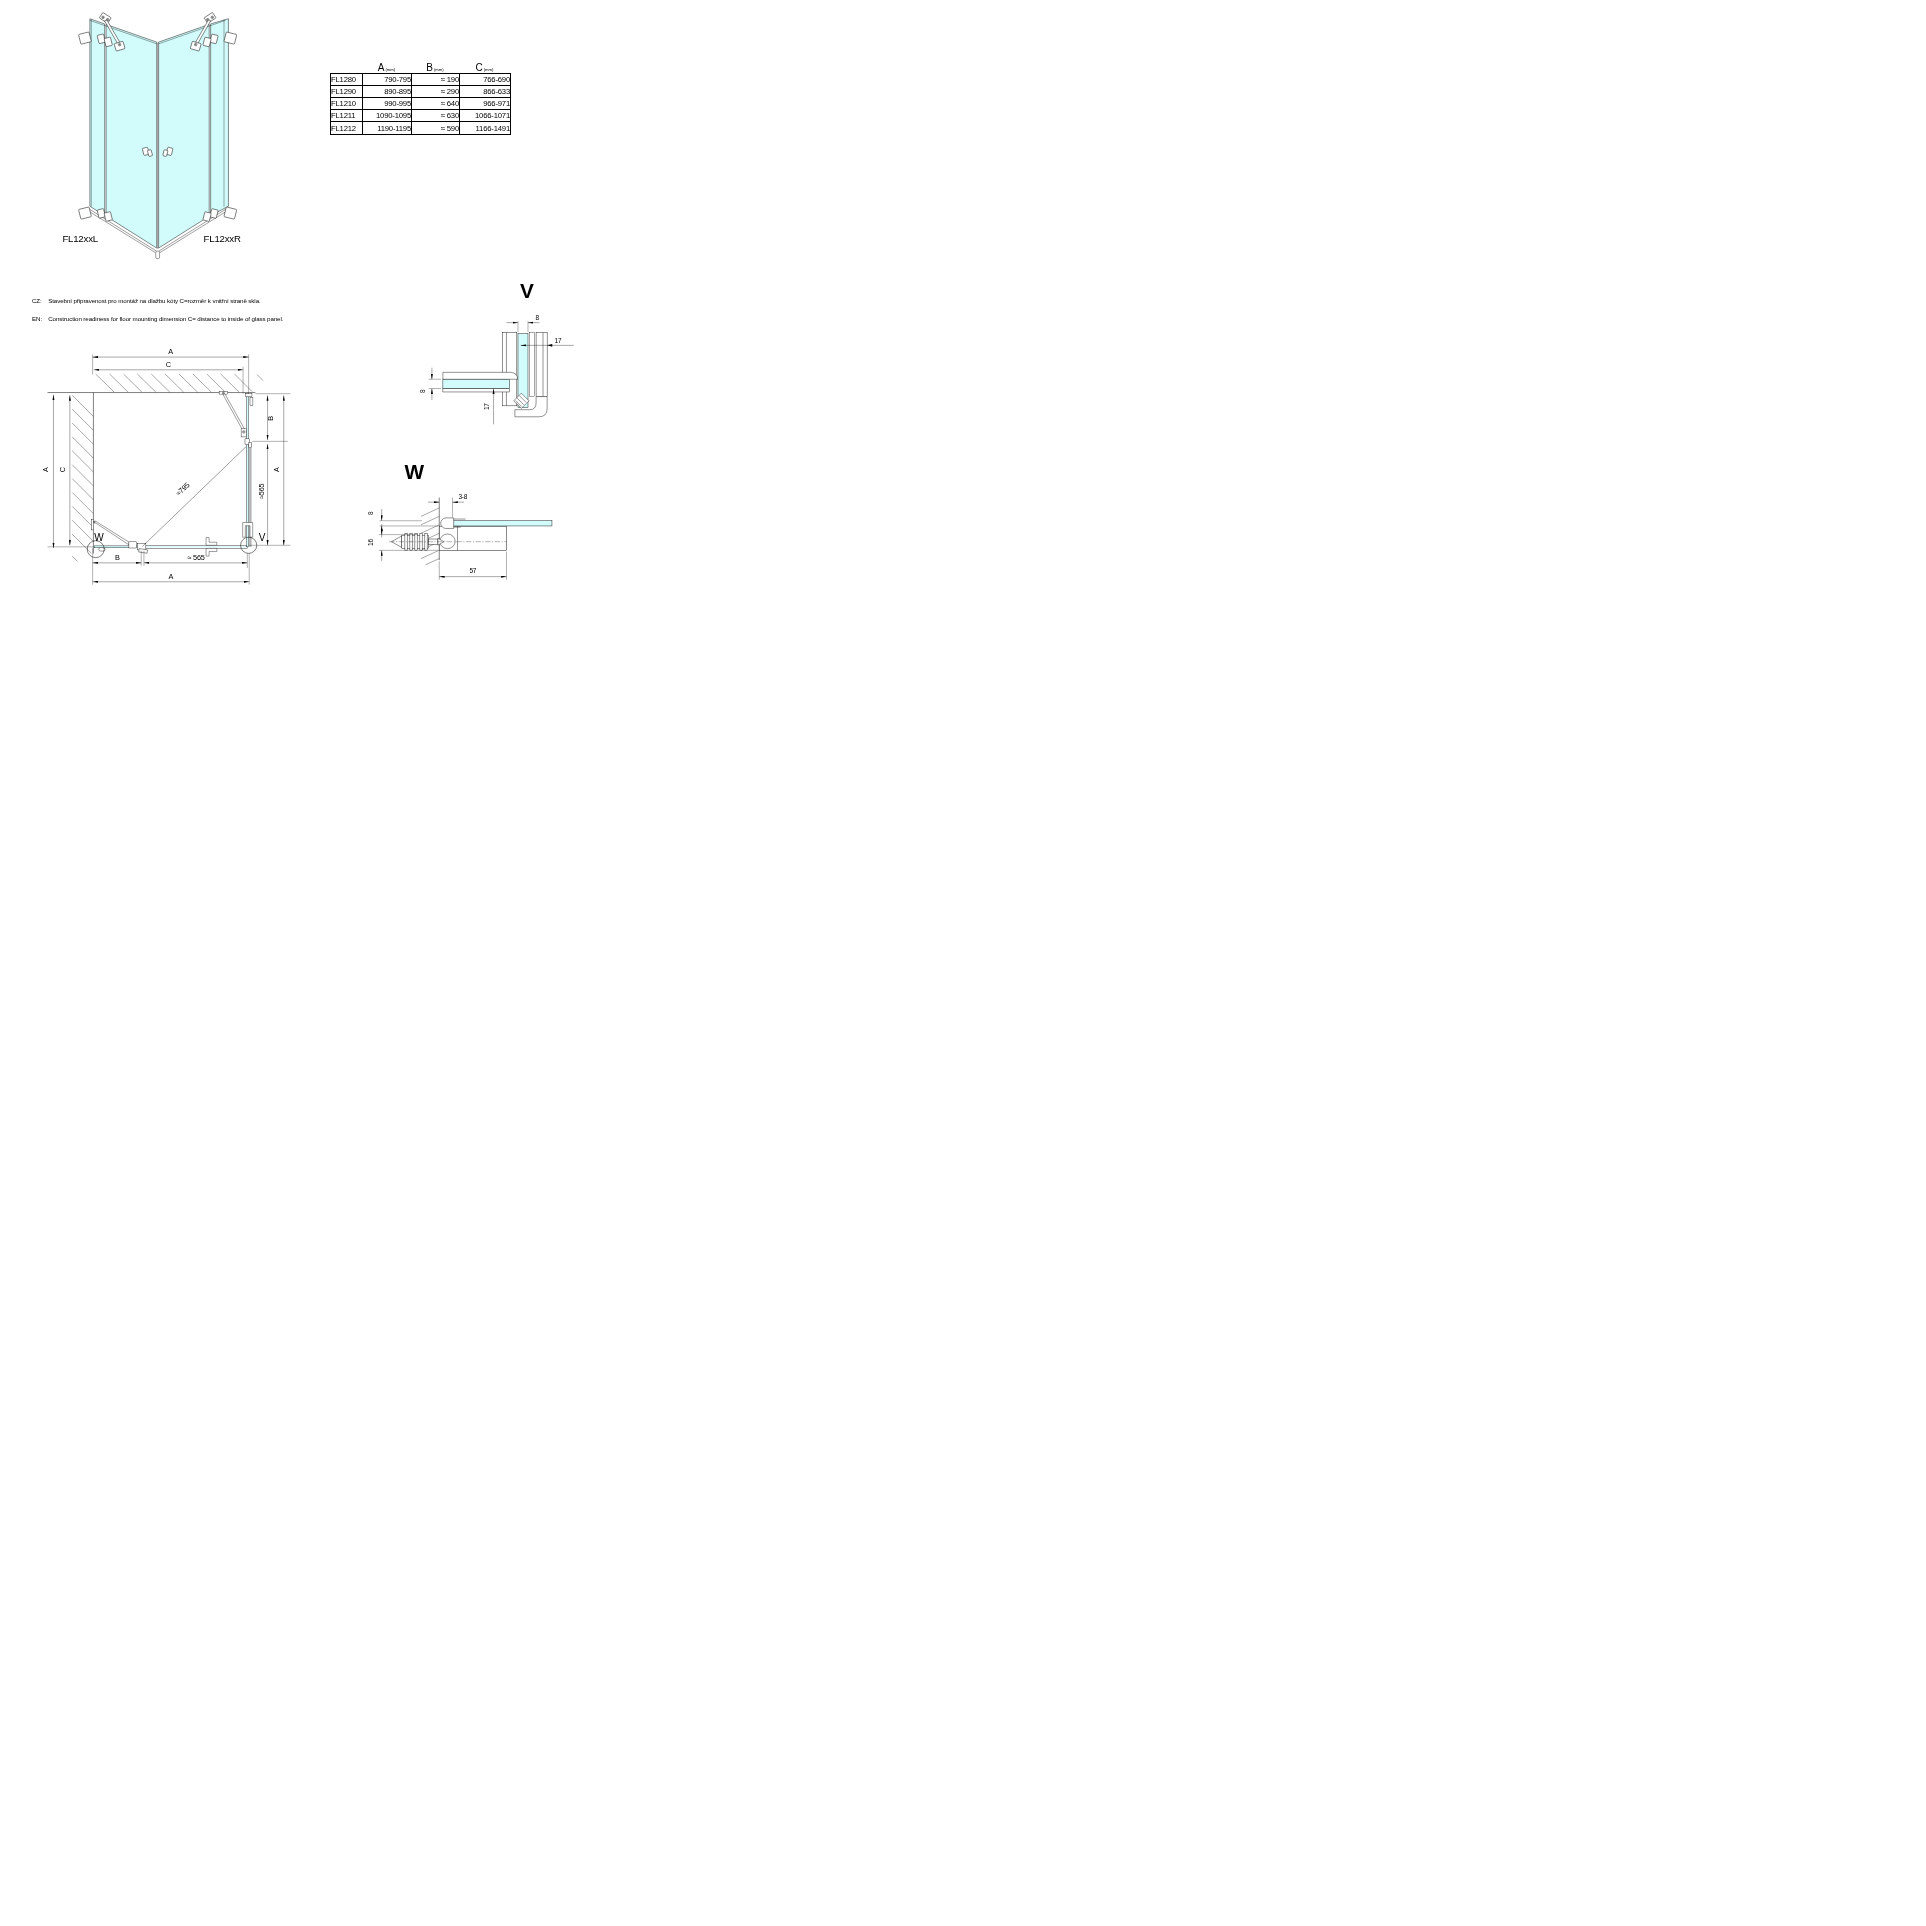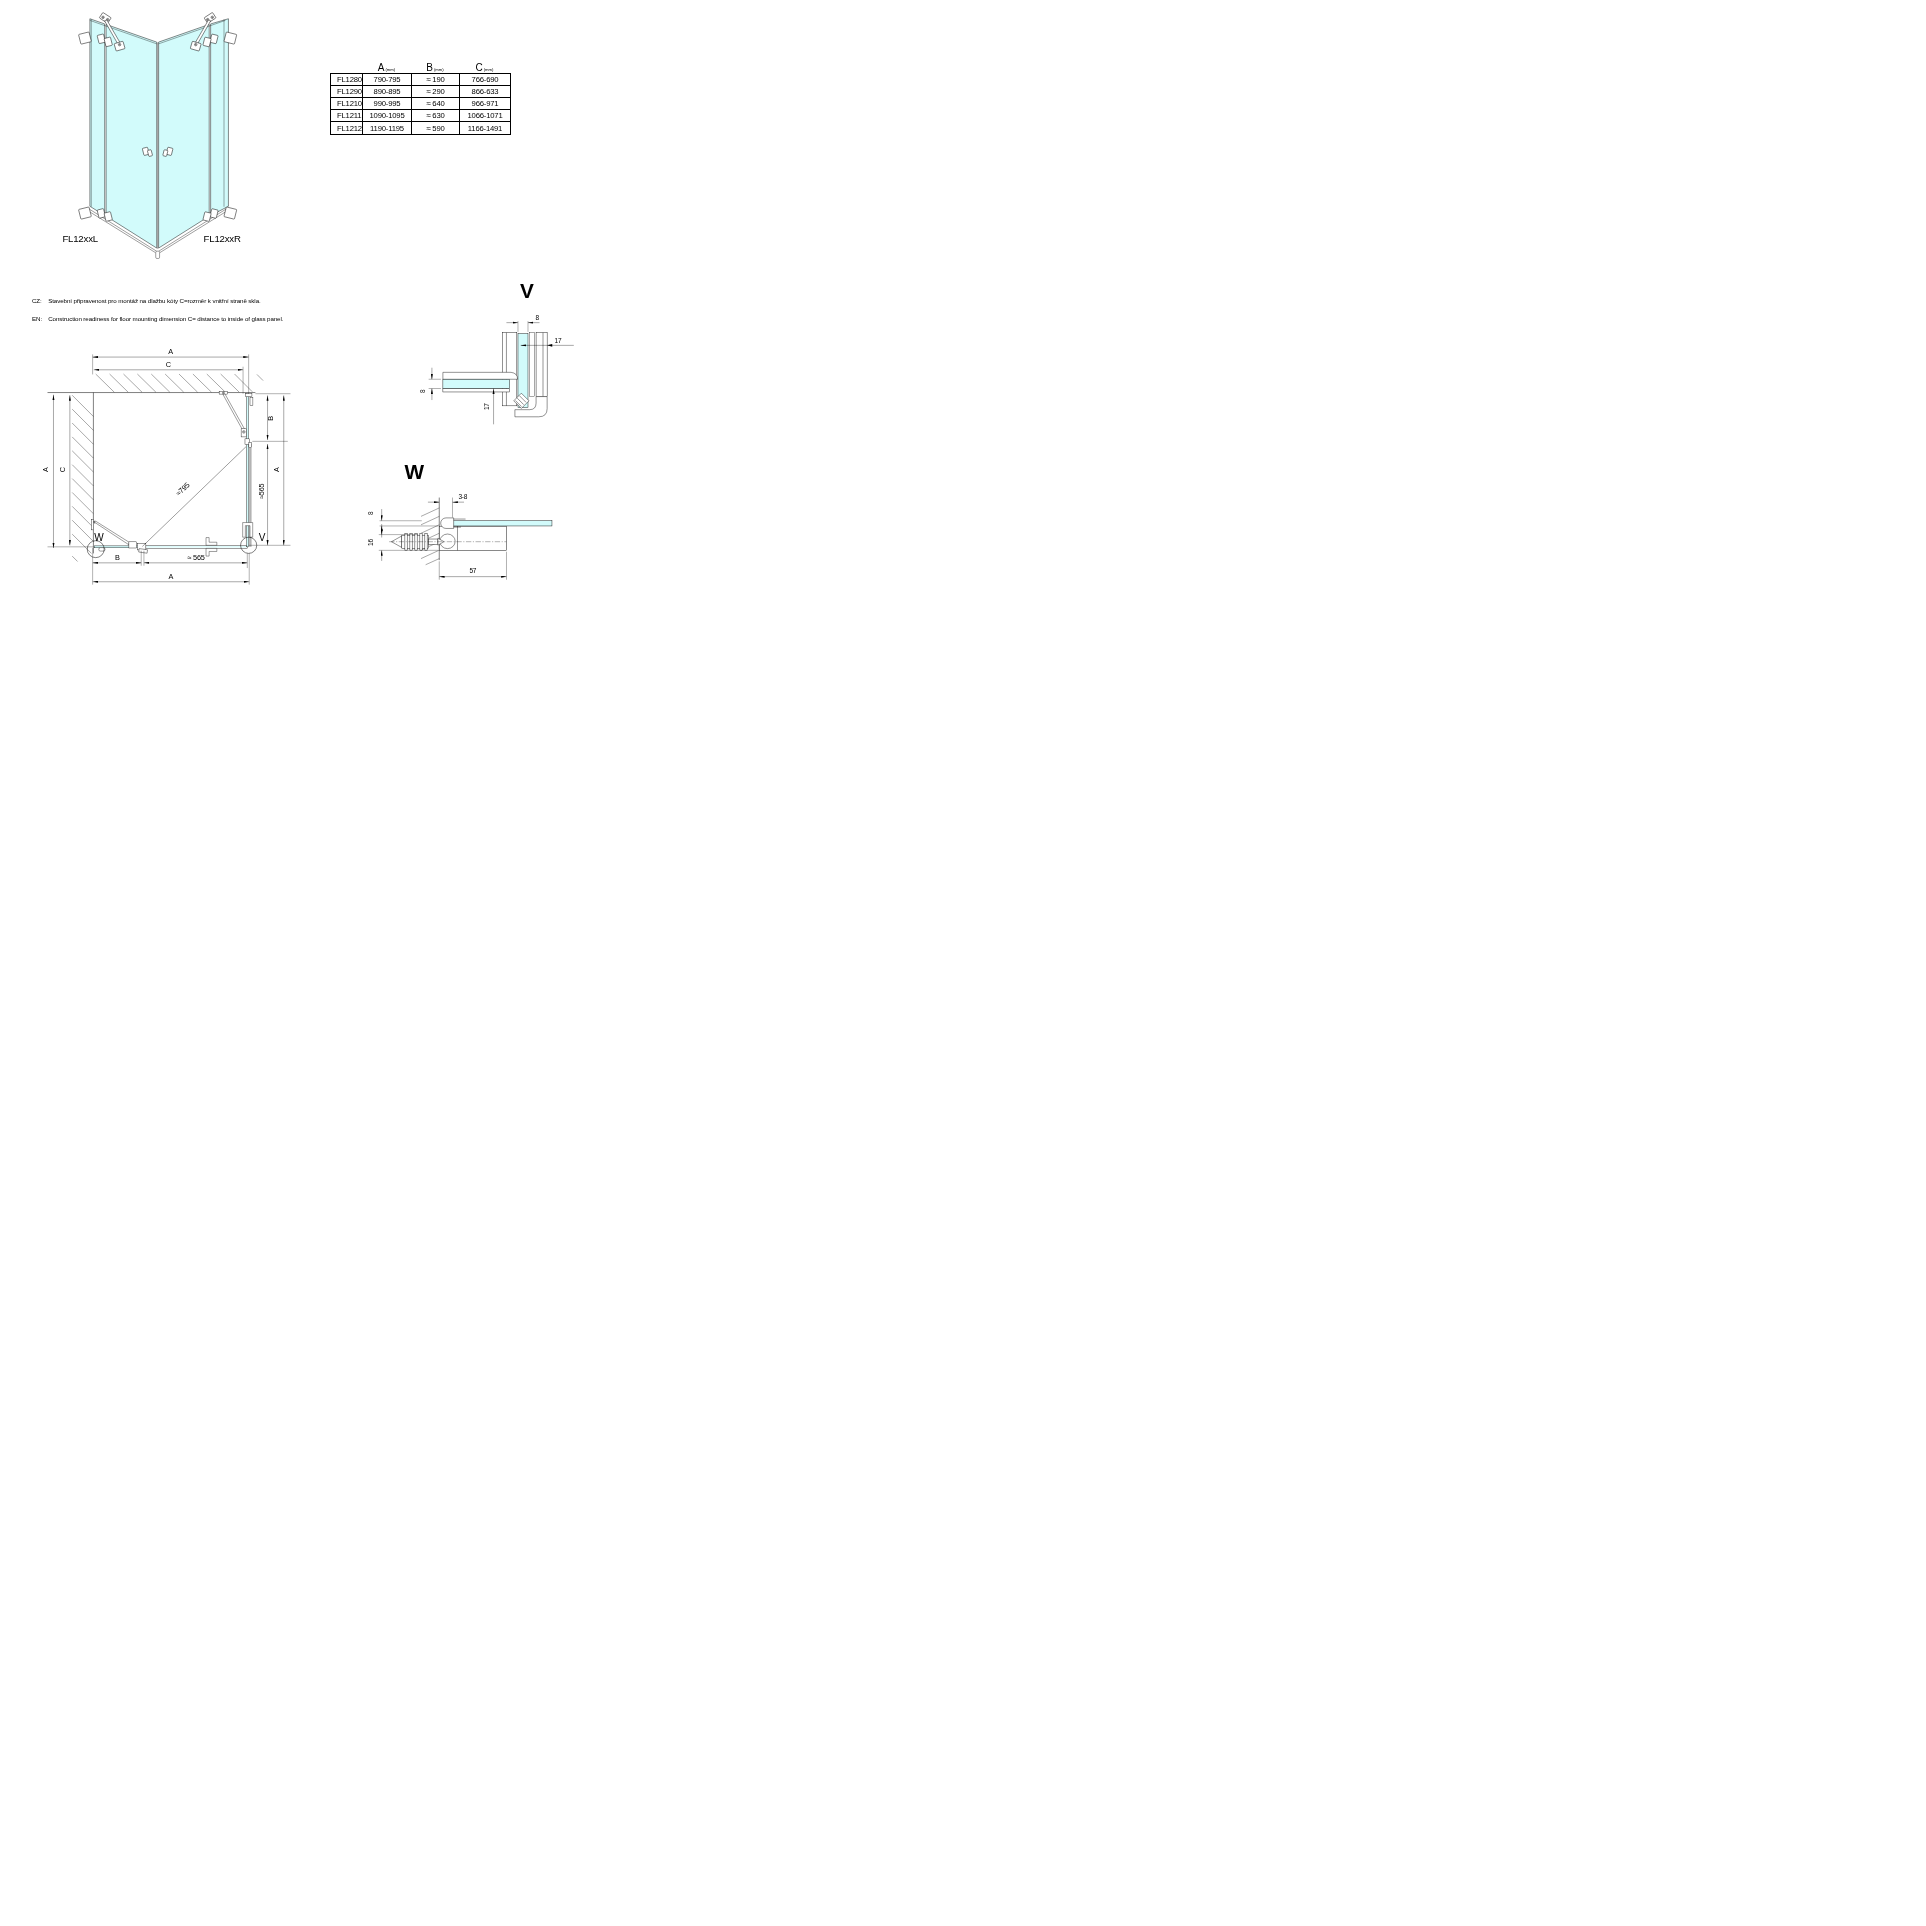--- a/index.html
+++ b/index.html
@@ -14,22 +14,22 @@
   .isolabel{font-size:25px;letter-spacing:-0.5px;}
 
   
   .size-table{position:absolute;left:330px;top:60px;width:181px;}
   .size-table .hdr{display:grid;grid-template-columns:32px 49px 48px 51px;height:12.7px;}
   .size-table .hdr .cell{display:flex;align-items:flex-end;justify-content:center;padding-bottom:0.8px;}
   .size-table .hdr .big{font-size:10px;line-height:9.2px;letter-spacing:-0.2px;}
   .size-table .hdr .small{font-size:4.2px;margin-left:1.2px;}
   .size-table table{border-collapse:collapse;table-layout:fixed;width:181px;}
   .size-table td{border:0.6px solid #000;height:11.2px;font-size:7.7px;letter-spacing:-0.2px;
-                 text-align:center;vertical-align:middle;padding:0;white-space:nowrap;overflow:hidden;}
-  .size-table td.model{text-align:left;padding-left:6px;}
+                 text-align:right;vertical-align:middle;padding:0;white-space:nowrap;overflow:hidden;}
+  .size-table td.model{text-align:left;padding-left:0;}
 
   
   .note{position:absolute;left:32px;font-size:6.2px;letter-spacing:-0.1px;white-space:nowrap;}
   .note .lbl{display:inline-block;width:14.6px;}
 </style>
 </head>
 <body>
 
 <div class="page">
 

